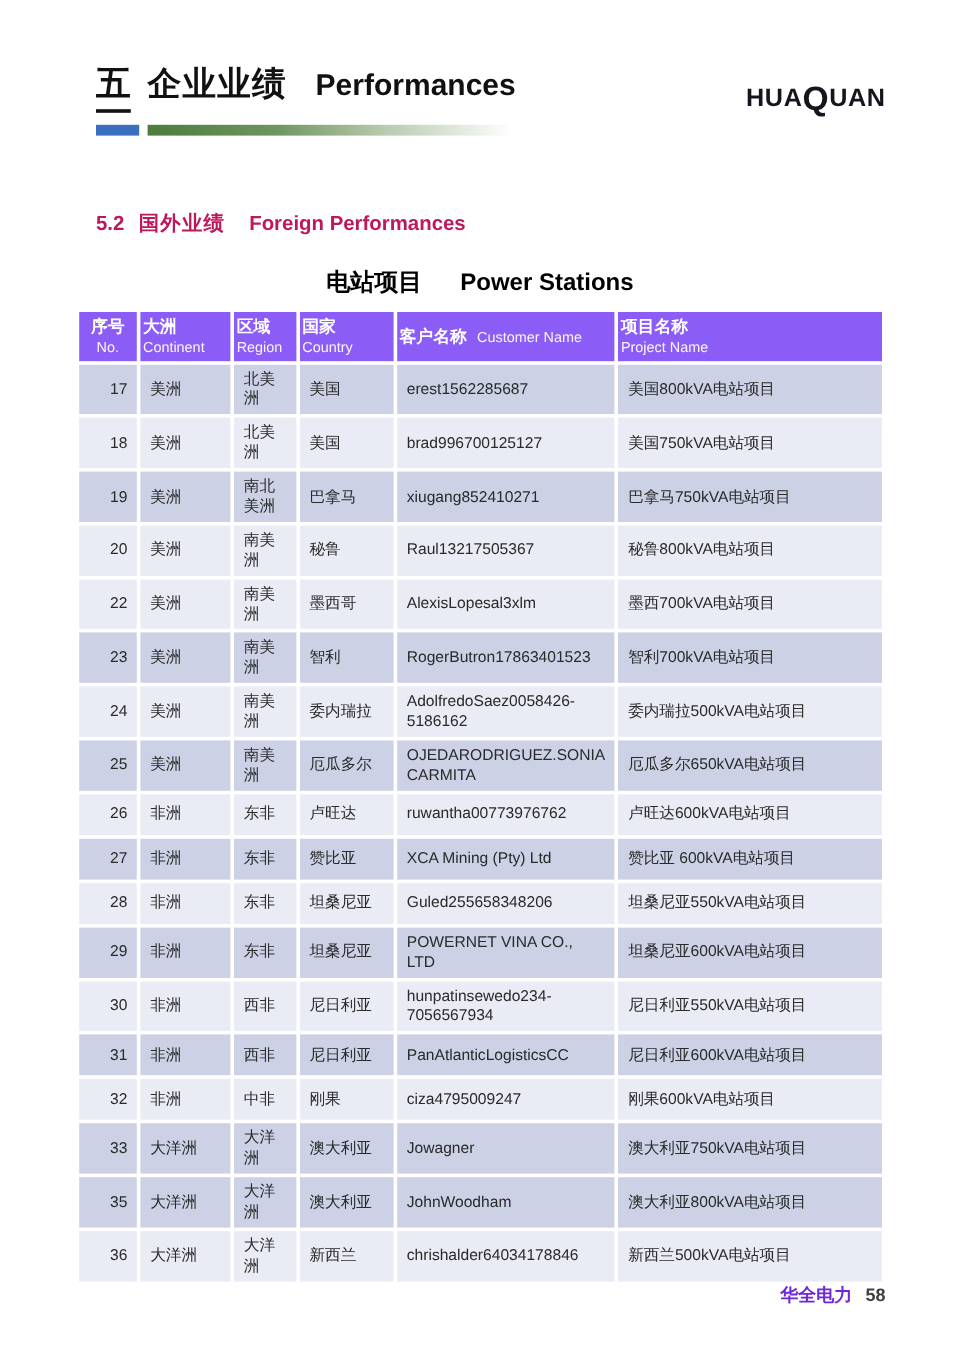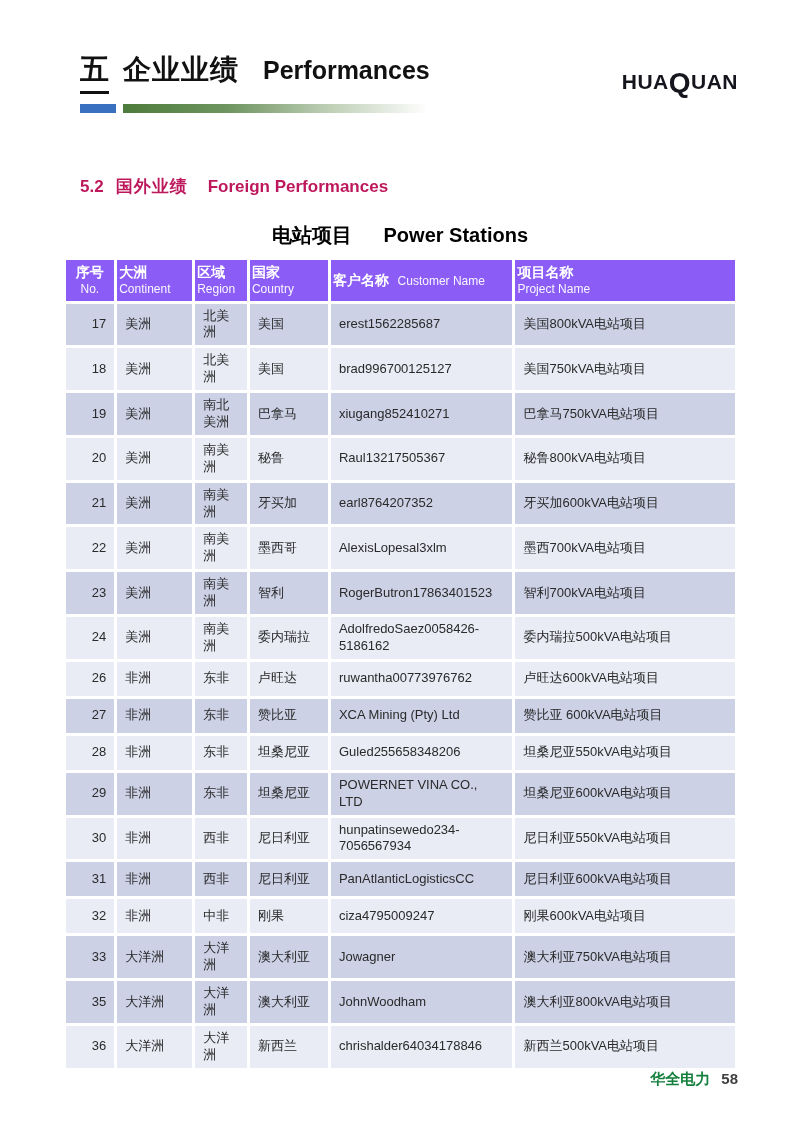--- a/index.html
+++ b/index.html
@@ -100,21 +100,21 @@
   tbody td:first-child { text-align: right; }
 
   
   .footer {
     position: absolute;
     right: 62px;
     bottom: 42px;
     font-size: 15px;
     font-weight: bold;
   }
-  .footer .company { color: #15803d; }
+  .footer .company { color: #6d28d9; }
   .footer .page-num { color: #404040; margin-left: 7px; }
 </style>
 </head>
 <body>
 
 <div class="page">
 
   <div class="chapter-header">
     <div class="chapter-title">
       <span class="chapter-num">五</span>
@@ -207,28 +207,20 @@
           <td>巴拿马750kVA电站项目</td>
         </tr>
         <tr class="light">
           <td>20</td>
           <td>美洲</td>
           <td>南美洲</td>
           <td>秘鲁</td>
           <td>Raul13217505367</td>
           <td>秘鲁800kVA电站项目</td>
         </tr>
-        <tr class="dark">
-          <td>21</td>
-          <td>美洲</td>
-          <td>南美洲</td>
-          <td>牙买加</td>
-          <td>earl8764207352</td>
-          <td>牙买加600kVA电站项目</td>
-        </tr>
         <tr class="light">
           <td>22</td>
           <td>美洲</td>
           <td>南美洲</td>
           <td>墨西哥</td>
           <td>AlexisLopesal3xlm</td>
           <td>墨西700kVA电站项目</td>
         </tr>
         <tr class="dark">
           <td>23</td>
@@ -238,20 +230,28 @@
           <td>RogerButron17863401523</td>
           <td>智利700kVA电站项目</td>
         </tr>
         <tr class="light">
           <td>24</td>
           <td>美洲</td>
           <td>南美洲</td>
           <td>委内瑞拉</td>
           <td>AdolfredoSaez0058426-5186162</td>
           <td>委内瑞拉500kVA电站项目</td>
+        </tr>
+        <tr class="dark">
+          <td>25</td>
+          <td>美洲</td>
+          <td>南美洲</td>
+          <td>厄瓜多尔</td>
+          <td>OJEDARODRIGUEZ.SONIACARMITA</td>
+          <td>厄瓜多尔650kVA电站项目</td>
         </tr>
         <tr class="light">
           <td>26</td>
           <td>非洲</td>
           <td>东非</td>
           <td>卢旺达</td>
           <td>ruwantha00773976762</td>
           <td>卢旺达600kVA电站项目</td>
         </tr>
         <tr class="dark">

